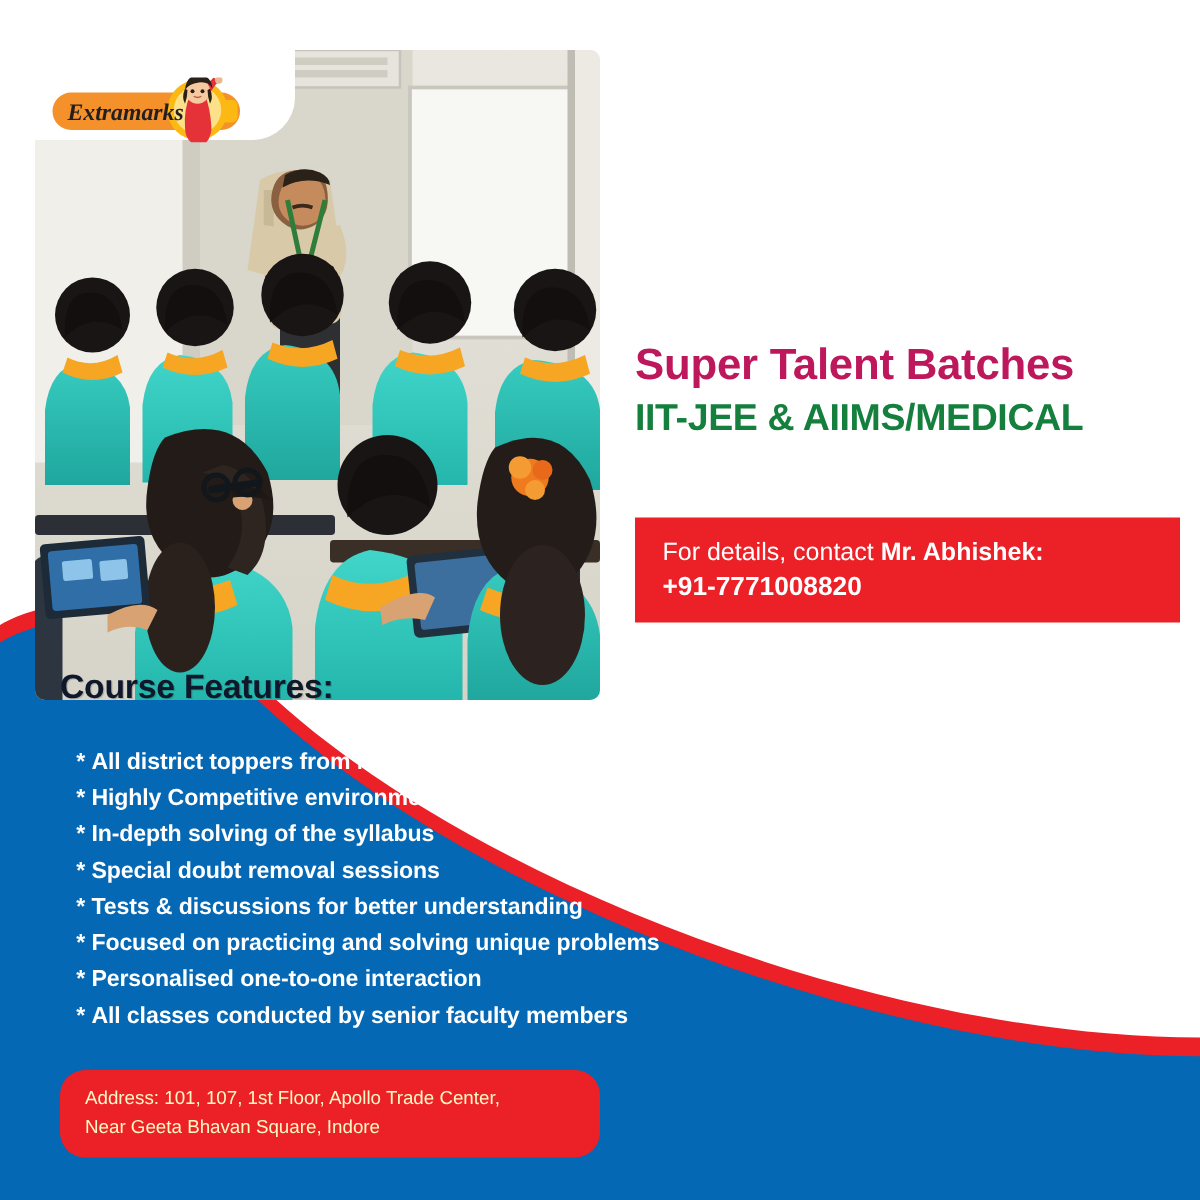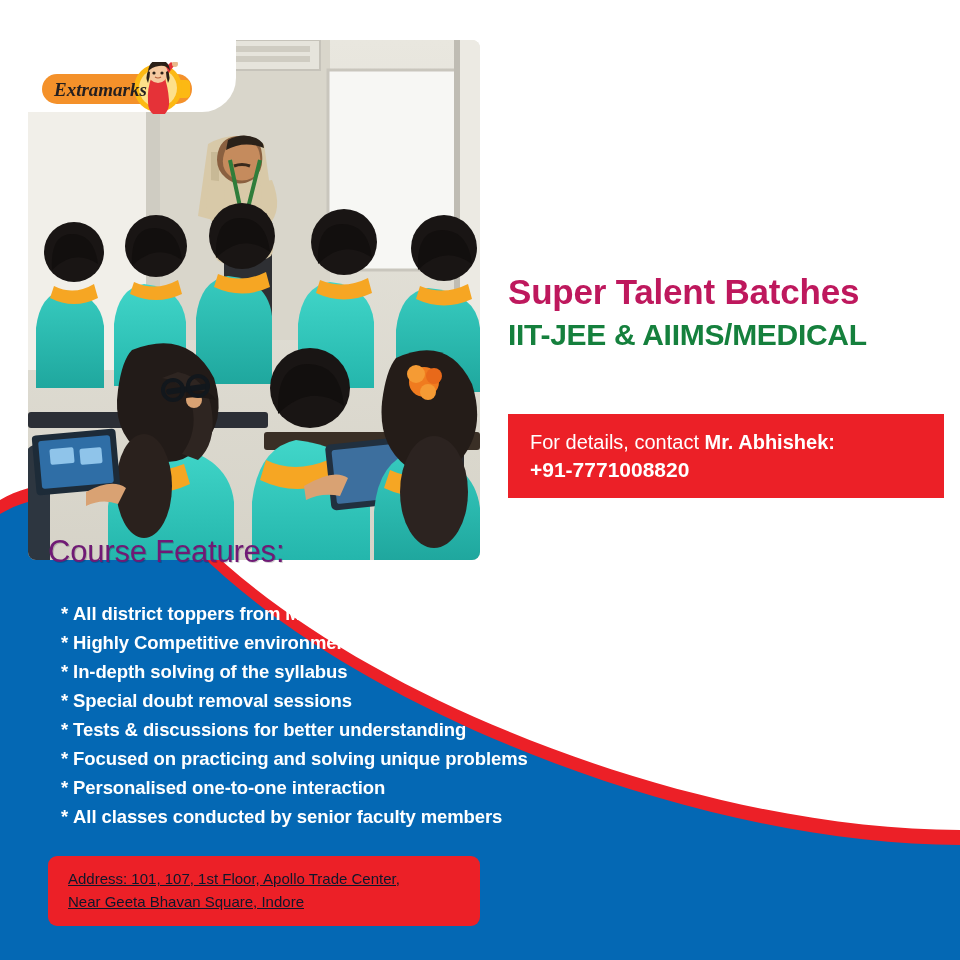--- a/index.html
+++ b/index.html
@@ -47,35 +47,35 @@
     position:absolute; left:508px; top:386px; width:436px; min-height:78px;
     background:#ec2027; color:#ffffff; padding:14px 20px 14px 22px; z-index:4;margin-top:28px;
   }
   .contact-line1 { font-size:20px; line-height:1.4; white-space:nowrap; }
   .contact-line1 .nm { font-weight:bold; }
   .contact-line2 { font-size:21px; font-weight:bold; line-height:1.35; }
 
   
   .features { position:absolute; left:48px; top:534px; width:600px; z-index:4; }
   .features-title {
-    font-size:31px; font-weight:normal; color:#701a75; letter-spacing:-0.2px;
+    font-size:27px; font-weight:bold; color:#0f172a; letter-spacing:-0.2px;
     text-shadow:1px 1px 0 rgba(0,0,0,0.18);
   }
   .features-list { margin-top:29px; list-style:none; }
   .features-list li {
     color:#ffffff; font-size:18.5px; font-weight:bold; line-height:29px;
     white-space:nowrap; letter-spacing:-0.1px;margin-left:13px;
   }
   .features-list li .star { margin-right:5px; }
 
   
   .address-box {
     position:absolute; left:48px; top:856px; width:432px;
-    background:#ec2027; color:#0f172a; border-radius:9px;
-    padding:11px 18px 12px 20px; z-index:4;text-decoration:underline;
+    background:#ec2027; color:#fef9c3; border-radius:20px;
+    padding:11px 18px 12px 20px; z-index:4;
   }
   .address-box div { font-size:15px; line-height:1.56; white-space:nowrap; }
 </style>
 </head>
 <body>
 
 <div id="poster">
 
   <svg class="wave-svg" viewBox="0 0 960 960" preserveAspectRatio="none">
     <path d="M0,960 L960,960 L960,830 C700,830 360,700 200,540 C120,470 40,476 0,500 Z" fill="#ec2027"></path>

